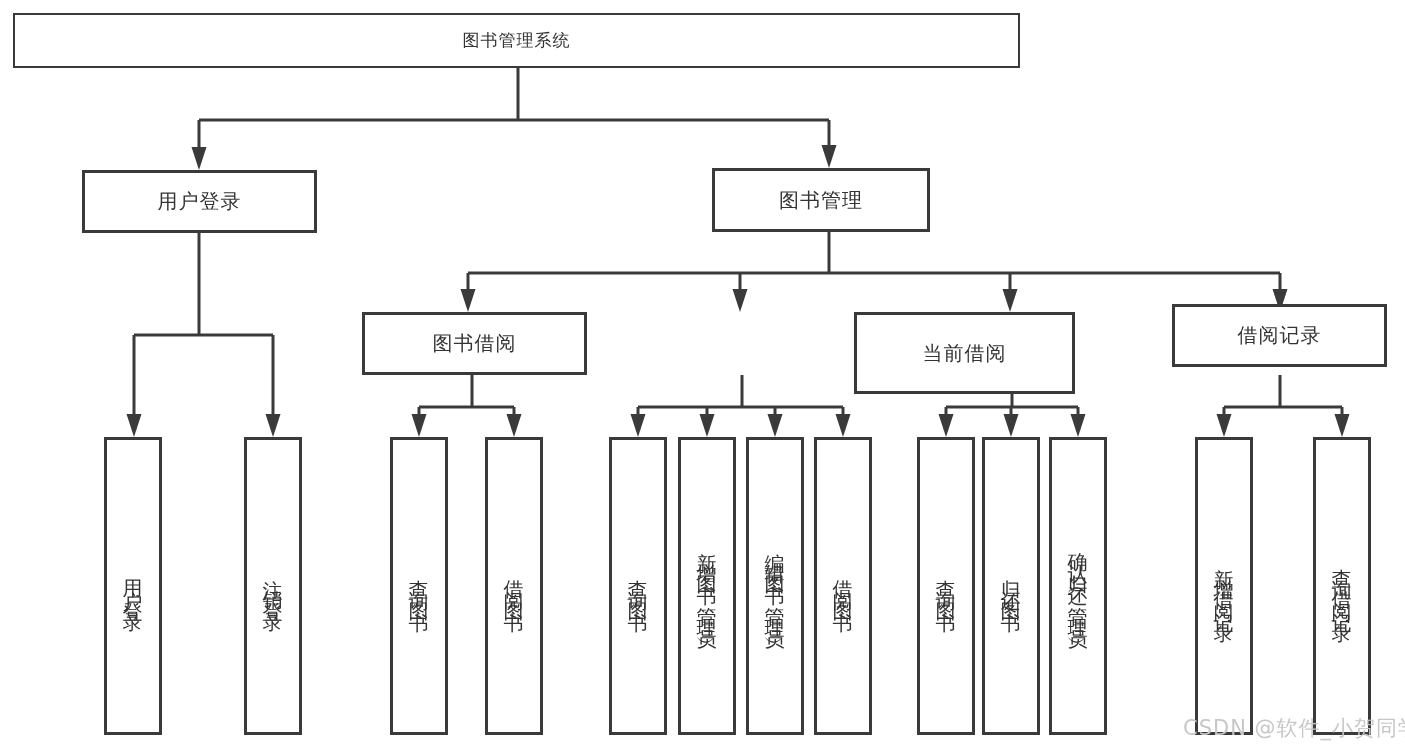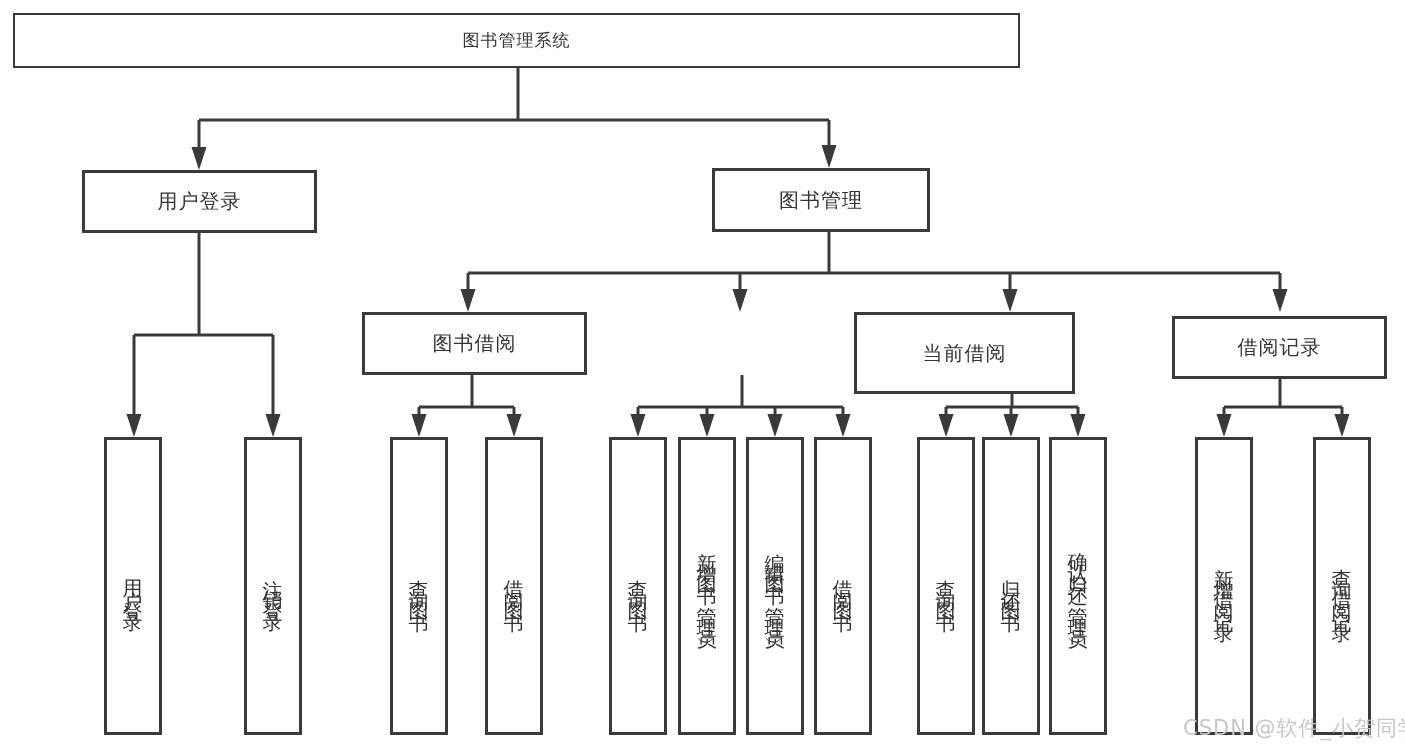--- a/index.html
+++ b/index.html
@@ -134,21 +134,21 @@
     </g>
   </svg>
 
   <div class="box root" style="left:13px;top:13px;width:1007px;height:55px">图书管理系统</div>
 
   <div class="box" style="left:82px;top:170px;width:235px;height:63px">用户登录</div>
   <div class="box" style="left:712px;top:168px;width:218px;height:64px">图书管理</div>
 
   <div class="box" style="left:362px;top:312px;width:225px;height:63px">图书借阅</div>
   <div class="box" style="left:854px;top:312px;width:221px;height:82px">当前借阅</div>
-  <div class="box" style="left:1172px;top:316px;width:215px;height:63px">借阅记录</div>
+  <div class="box" style="left:1172px;top:304px;width:215px;height:63px">借阅记录</div>
 
   <div class="box vbox" style="left:104px;top:437px;width:58px;height:298px">用户登录</div>
   <div class="box vbox" style="left:244px;top:437px;width:58px;height:298px">注销登录</div>
 
   <div class="box vbox" style="left:390px;top:437px;width:58px;height:298px">查询图书</div>
   <div class="box vbox" style="left:485px;top:437px;width:58px;height:298px">借阅图书</div>
 
   <div class="box vbox" style="left:609px;top:437px;width:58px;height:298px">查询图书</div>
   <div class="box vbox" style="left:678px;top:437px;width:58px;height:298px">新增图书（管理员）</div>
   <div class="box vbox" style="left:746px;top:437px;width:58px;height:298px">编辑图书（管理员）</div>

